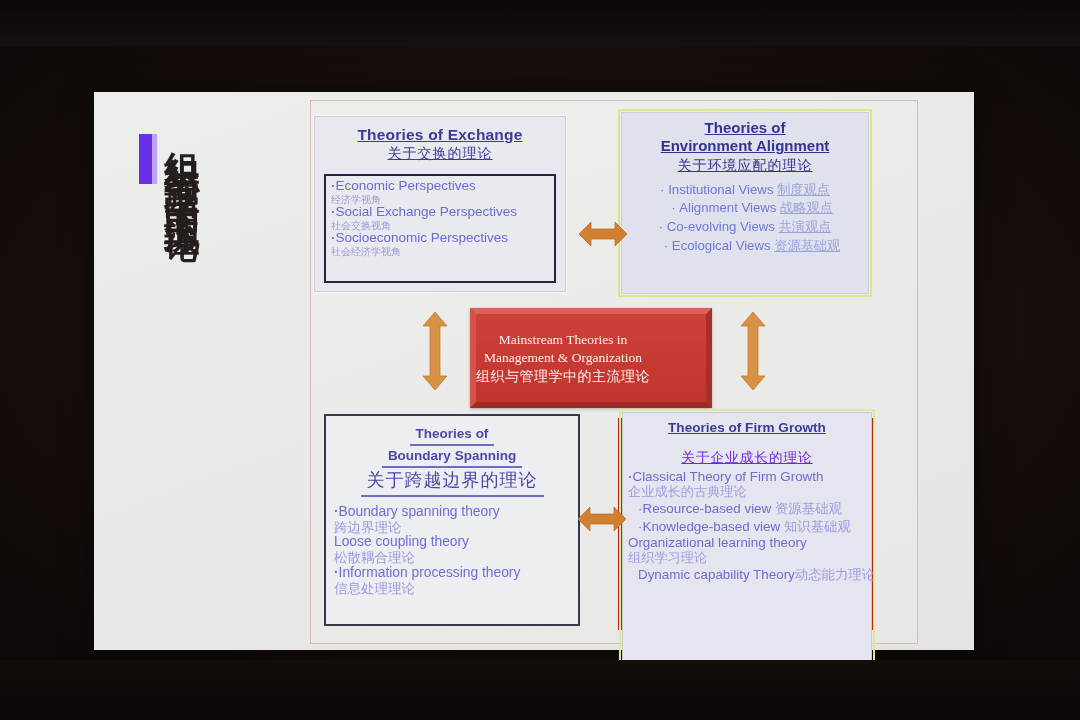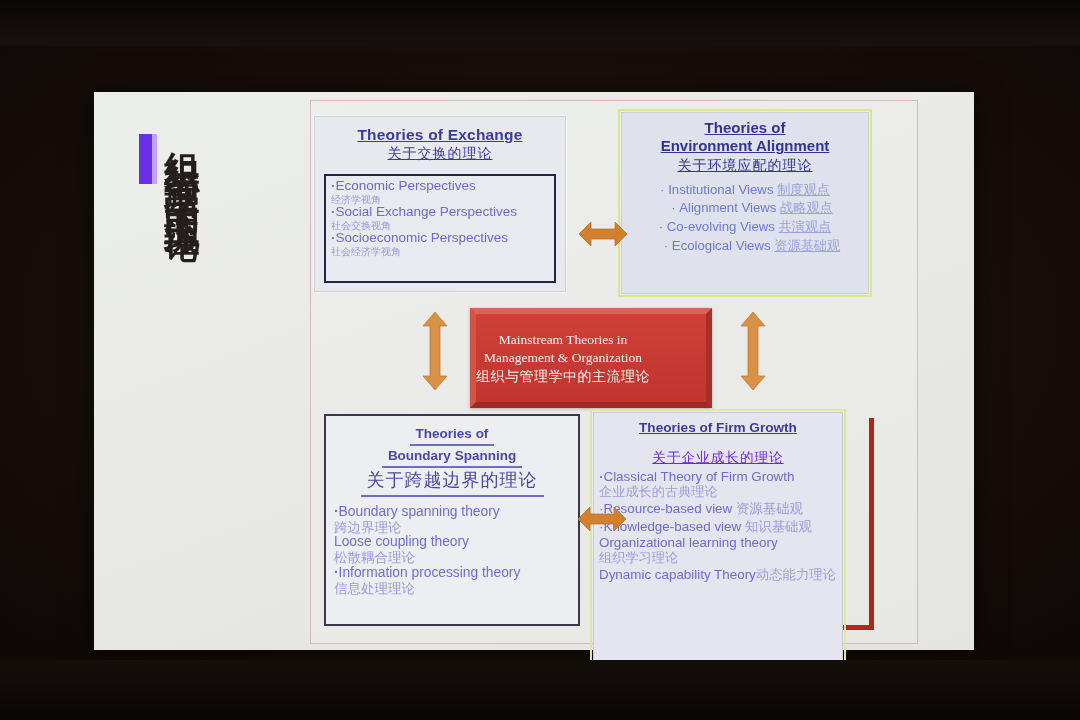--- a/index.html
+++ b/index.html
@@ -155,21 +155,21 @@
   #box-bound .hdr .cn{
     font-family:Liberation Serif, serif;
     font-weight:normal;font-size:18px;letter-spacing:1px;
   }
   #bound-list{margin:8px 0 0 8px;}
   #bound-list .en-item{font-size:13.8px;color:#6f6dd4;}
   #bound-list .cn-item{font-size:13.5px;color:#9b99dd;}
 
   
   #box-growth{
-    left:499px;top:320px;width:250px;height:268px;
+    left:528px;top:320px;width:250px;height:268px;
     background:#e4e5ee;
     border:1px solid #c9cad2;
     outline:2px solid #dfe79a;outline-offset:1px;
   }
   #growth-shadow{
     position:absolute;left:524px;top:326px;width:256px;height:212px;
     border-left:5px solid #b4241c;
     border-bottom:5px solid #b4241c;
     border-right:5px solid #b4241c;
     border-top:0;
@@ -182,21 +182,21 @@
     text-decoration:underline;display:block;
   }
   #box-growth .hdr .cn{
     font-size:13.6px;color:#6d28d9;text-decoration:underline;
     font-family:Liberation Serif, serif;
     display:block;margin-top:14px;letter-spacing:1px;
   }
   #growth-list{margin:3px 0 0 5px;}
   #growth-list .en-item{font-size:13.4px;color:#6d6cd2;}
   #growth-list .cn-item{font-size:13.2px;color:#9d9cdf;}
-  #growth-list .mix{font-size:13.4px;color:#6d6cd2;white-space:nowrap;}
+  #growth-list .mix{font-size:13.4px;color:#6d6cd2;white-space:nowrap;margin-left:10px;}
   #growth-list .mix .cn{color:#9d9cdf;font-family:"DejaVu Sans","Liberation Sans",sans-serif;}
 
   
   .arrow{position:absolute;}
   #arrow-h-top{left:485px;top:125px;width:48px;height:34px;}
   #arrow-h-bottom{left:484px;top:410px;width:48px;height:34px;}
   #arrow-v-left{left:324px;top:220px;width:34px;height:78px;}
   #arrow-v-right{left:642px;top:220px;width:34px;height:78px;}
 </style>
 </head>

